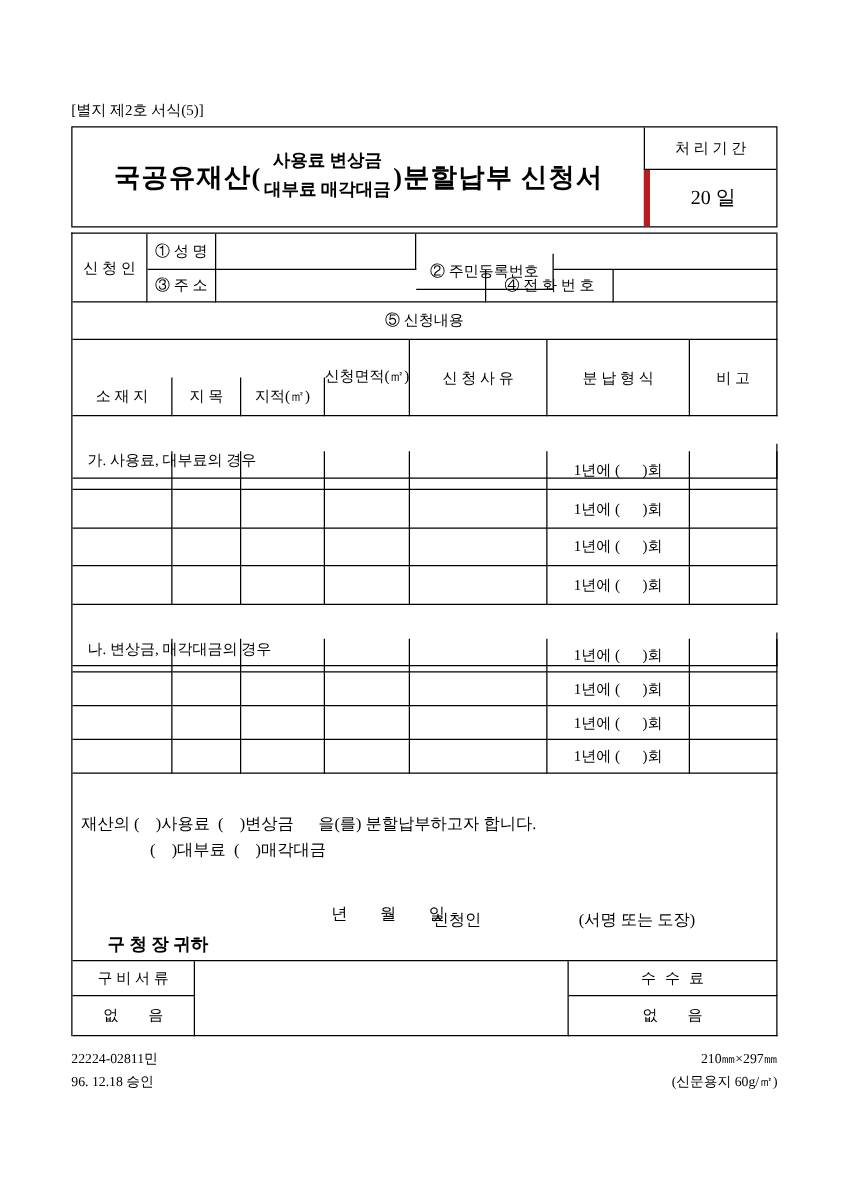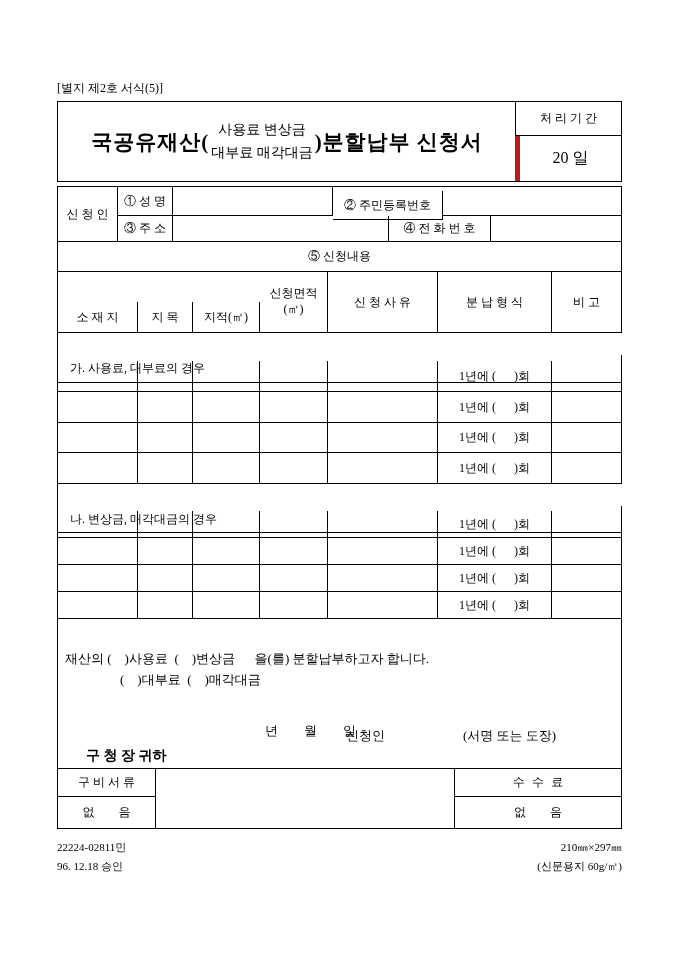--- a/index.html
+++ b/index.html
@@ -7,25 +7,25 @@
        font-family:"Liberation Serif","DejaVu Serif",serif;color:#000;}
   .abs{position:absolute;}
   .box{position:absolute;box-sizing:border-box;}
   .cell{position:absolute;box-sizing:border-box;border-right:1px solid #000;border-bottom:1px solid #000;
         display:flex;align-items:center;justify-content:center;font-size:12px;white-space:pre;}
   .cell.left{justify-content:flex-start;padding-left:12px;margin-top:22px;}
   .table{position:absolute;box-sizing:content-box;border-left:1px solid #000;border-top:1px solid #000;background:#fff;}
   .titlebox{position:absolute;box-sizing:border-box;border:1px solid #000;}
   .titlecell{position:absolute;display:flex;align-items:center;justify-content:center;}
   .t-main{font-size:21px;font-weight:bold;letter-spacing:1px;white-space:pre;}
-  .t-opts{display:flex;flex-direction:column;align-items:center;font-size:14px;font-weight:normal;
+  .t-opts{display:flex;flex-direction:column;align-items:center;font-size:14px;font-weight:bold;
           line-height:1.6;margin:0 2px;white-space:pre;}
   .pos{position:absolute;font-size:13px;white-space:pre;}
   .small{font-size:12px;}
-  .hdr2{display:flex;flex-direction:column;align-items:center;justify-content:center;line-height:1.3;}
+  .hdr2{display:flex;flex-direction:row;align-items:center;justify-content:center;line-height:1.3;}
   .bold{font-weight:bold;}
   .footer-line{font-size:11px;line-height:19px;white-space:pre;}
   .fright{text-align:right;}
 </style>
 </head>
 <body>
 
 <div class="abs small" style="left:57px;top:80px;">[별지 제2호 서식(5)]</div>
 
 <div class="titlebox" style="left:57px;top:101px;width:565px;height:81px;">
@@ -39,21 +39,21 @@
   </div>
   <div class="box" style="left:457px;top:0;width:106px;height:34px;border-left:1px solid #000;border-bottom:1px solid #000;display:flex;align-items:center;justify-content:center;font-size:12px;white-space:pre;">처 리 기 간</div>
   <div class="box" style="left:457px;top:34px;width:106px;height:45px;border-left:5px solid #b91c1c;display:flex;align-items:center;justify-content:center;font-size:16px;white-space:pre;font-family:Liberation Serif, serif;">20 일</div>
 </div>
 
 <div class="table" id="main-table" style="left:57px;top:186px;width:564px;height:642px;">
 
   <div class="cell" style="left:0;top:0;width:60px;height:55px;">신 청 인</div>
   <div class="cell" style="left:60px;top:0;width:55px;height:29px;">① 성 명</div>
   <div class="cell" style="left:115px;top:0;width:160px;height:29px;"></div>
-  <div class="cell" style="left:275px;top:4px;width:110px;height:29px;">② 주민등록번호</div>
+  <div class="cell" style="left:275px;top:16px;width:110px;height:29px;">② 주민등록번호</div>
   <div class="cell" style="left:385px;top:0;width:179px;height:29px;"></div>
   <div class="cell" style="left:60px;top:29px;width:55px;height:26px;">③ 주 소</div>
   <div class="cell" style="left:115px;top:29px;width:216px;height:26px;"></div>
   <div class="cell" style="left:331px;top:29px;width:102px;height:26px;">④ 전 화 번 호</div>
   <div class="cell" style="left:433px;top:29px;width:131px;height:26px;"></div>
 
   <div class="cell" style="left:0;top:55px;width:564px;height:30px;">⑤ 신청내용</div>
 
   <div class="cell" style="left:0;top:115px;width:80px;height:31px;">소 재 지</div>
   <div class="cell" style="left:80px;top:115px;width:55px;height:31px;">지 목</div>

